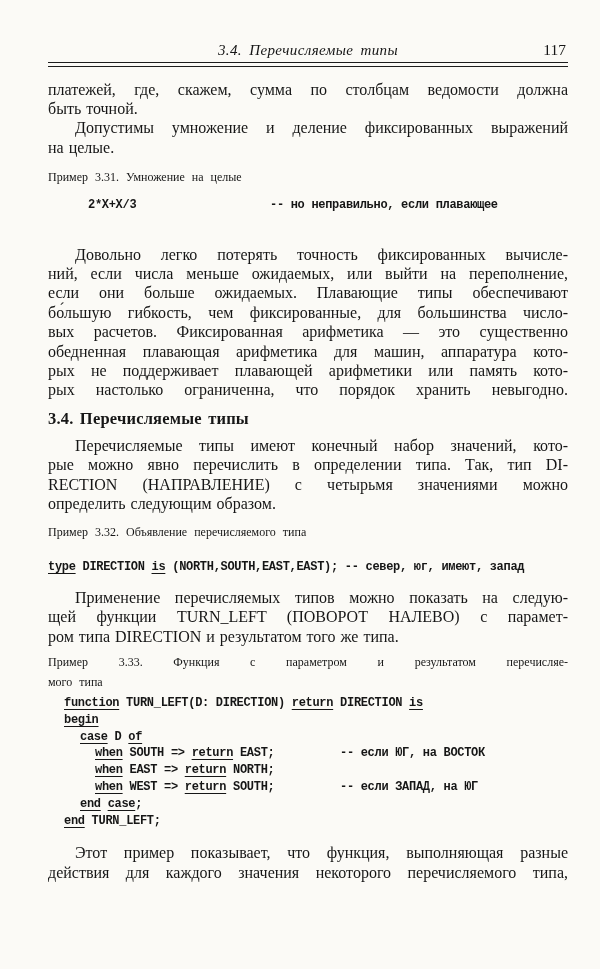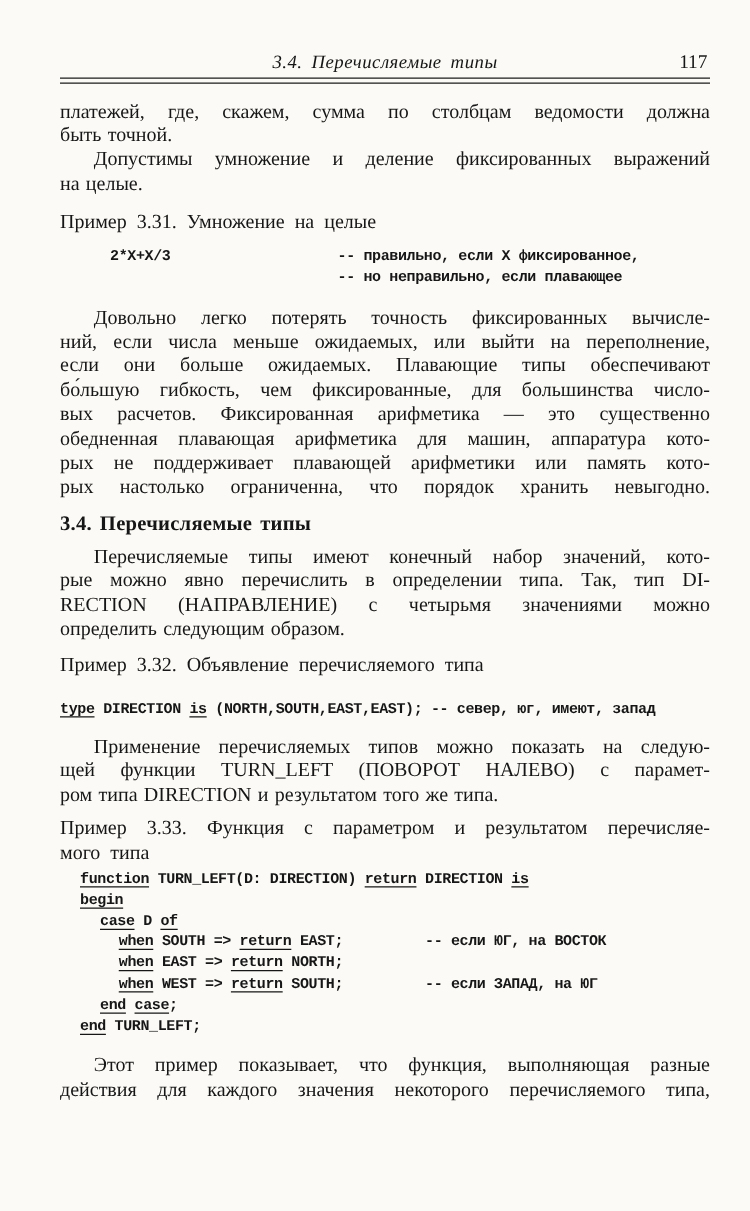--- a/index.html
+++ b/index.html
@@ -16,21 +16,21 @@
   .rhead{position:relative;height:17px;font-size:15px;}
   .rh-title{position:absolute;left:0;right:0;text-align:center;font-style:italic;letter-spacing:.4px;word-spacing:3px;}
   .rh-page{position:absolute;right:2px;top:-1px;font-size:15.5px;}
   .hrule{margin-top:3px;height:2.6px;border-top:1.7px solid #1d1d1d;border-bottom:1.1px solid #1d1d1d;}
   
   .bp{margin:0;font-size:16px;line-height:19.4px;word-spacing:1px;}
   .bline{display:block;text-align:justify;text-align-last:justify;}
   .bline.endl{text-align:left;text-align-last:left;}
   .find{text-indent:27px;}
   
-  .extitle{font-size:16px;line-height:19.4px;word-spacing:4px;}
+  .extitle{font-size:12px;line-height:19.4px;word-spacing:4px;}
   .secheading{font-size:16.5px;font-weight:bold;letter-spacing:.2px;word-spacing:2px;}
   
   .mono{font-family:"Liberation Mono","DejaVu Sans Mono",monospace;font-weight:700;font-size:12px;letter-spacing:-.3px;}
   .kw{text-decoration:underline;text-underline-offset:2.5px;text-decoration-thickness:1.2px;}
   .code31{position:relative;height:35px;margin-top:9px;line-height:17px;}
   .expr31{position:absolute;left:40px;top:0;}
   .cmts31{position:absolute;left:222px;top:0;line-height:17px;}
   .codeline{white-space:nowrap;}
   .code33{margin-left:16px;line-height:16.8px;}
   .cl{position:relative;white-space:nowrap;}
@@ -61,21 +61,20 @@
   <p class="bp">
     <span class="bline find">Допустимы умножение и деление фиксированных выражений</span>
     <span class="bline endl">на целые.</span>
   </p>
 
   <div class="extitle mt11">Пример 3.31. Умножение на целые</div>
 
   <div class="code31 mono">
     <span class="expr31">2*X+X/3</span>
     <span class="cmts31">
-      <span class="bline endl">-- правильно, если X фиксированное,</span>
       <span class="bline endl">-- но неправильно, если плавающее</span>
     </span>
   </div>
 
   <p class="bp mt13">
     <span class="bline find">Довольно легко потерять точность фиксированных вычисле-</span>
     <span class="bline">ний, если числа меньше ожидаемых, или выйти на переполнение,</span>
     <span class="bline">если они больше ожидаемых. Плавающие типы обеспечивают</span>
     <span class="bline">бо́льшую гибкость, чем фиксированные, для большинства число-</span>
     <span class="bline">вых расчетов. Фиксированная арифметика — это существенно</span>

